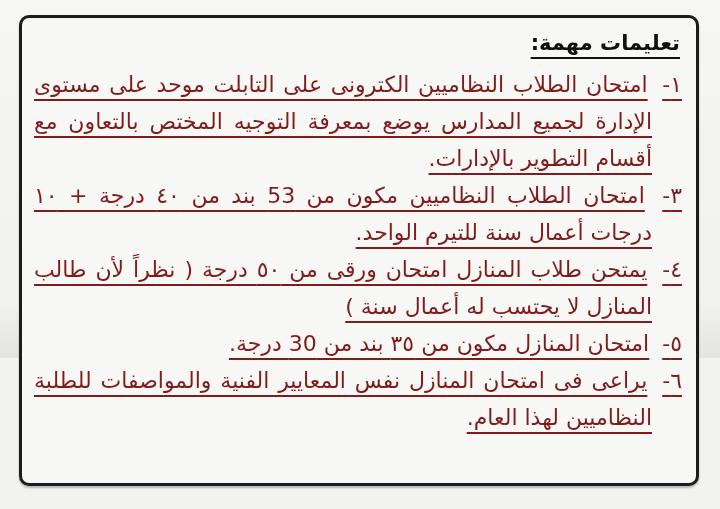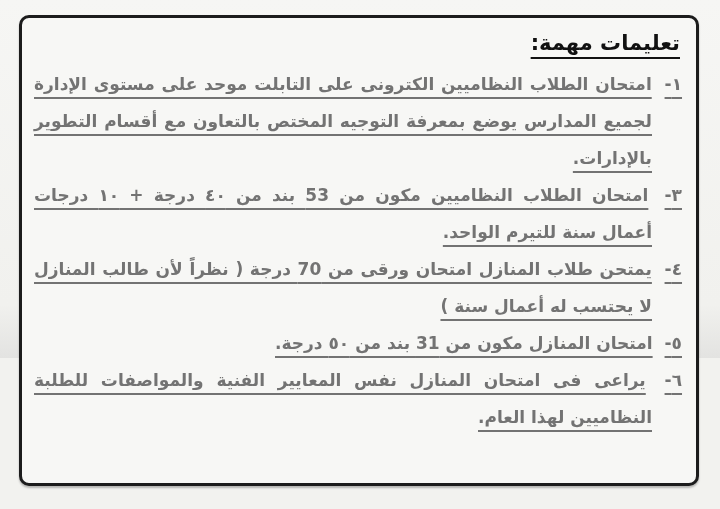--- a/index.html
+++ b/index.html
@@ -34,23 +34,23 @@
     line-height:34px;
     text-decoration:underline;
     text-decoration-thickness:2px;
     text-underline-offset:7px;
     margin:0 2px 6px 0;
   }
   .item{
     direction:rtl;
     unicode-bidi:plaintext;
     text-align:justify;
-    font-weight:bold;
-    font-size:17px;
-    color:#737373;
+    font-weight:normal;
+    font-size:22px;
+    color:#7f1d1d;
     line-height:37px;
     padding-right:30px;   
     text-indent:-30px;
     margin:0;
   }
   .item .txt, .item .num{
     text-decoration:underline;
     text-decoration-thickness:2px;
     text-underline-offset:7px;
   }
@@ -66,20 +66,20 @@
 <div class="page">
   <div class="frame">
 
     <p class="title">تعليمات مهمة:</p>
 
     <p class="item"><span class="num">١-</span> <span class="txt">امتحان الطلاب النظاميين الكترونى على التابلت  موحد على مستوى الإدارة لجميع المدارس  يوضع بمعرفة التوجيه المختص بالتعاون مع أقسام التطوير بالإدارات.</span></p>
 
 
     <p class="item"><span class="num">٣-</span> <span class="txt">امتحان الطلاب النظاميين  مكون من 53 بند من ٤٠ درجة  + ١٠ درجات أعمال سنة للتيرم الواحد.</span></p>
 
-    <p class="item"><span class="num">٤-</span> <span class="txt">يمتحن طلاب المنازل امتحان ورقى من 70 درجة ( نظراً لأن طالب المنازل لا يحتسب له أعمال سنة )</span></p>
+    <p class="item"><span class="num">٤-</span> <span class="txt">يمتحن طلاب المنازل امتحان ورقى من ٥٠ درجة ( نظراً لأن طالب المنازل لا يحتسب له أعمال سنة )</span></p>
 
-    <p class="item"><span class="num">٥-</span> <span class="txt">امتحان المنازل مكون من 31 بند من ٥٠ درجة.</span></p>
+    <p class="item"><span class="num">٥-</span> <span class="txt">امتحان المنازل مكون من ٣٥ بند من 30 درجة.</span></p>
 
     <p class="item"><span class="num">٦-</span> <span class="txt">يراعى فى امتحان المنازل نفس المعايير الفنية  والمواصفات للطلبة النظاميين لهذا العام.</span></p>
 
   </div>
 </div>
 
 </body></html>

